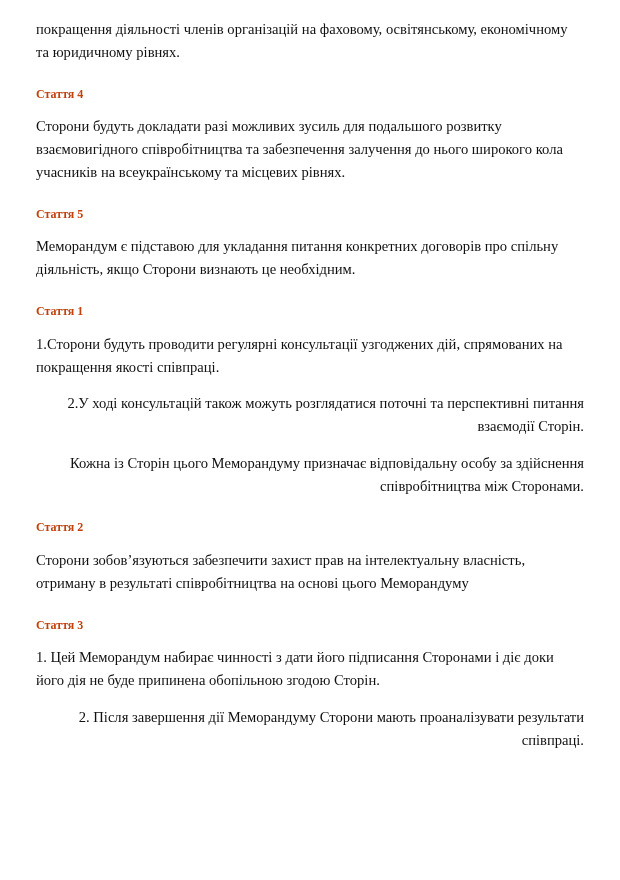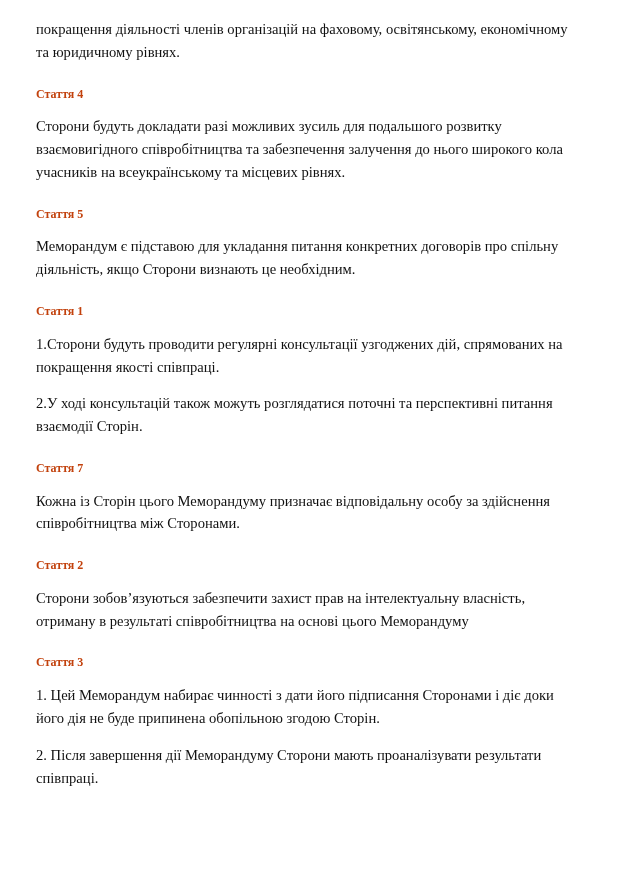--- a/index.html
+++ b/index.html
@@ -28,20 +28,21 @@
   p.para {
     margin: 0 0 0 0;
     padding: 0;
     font-size: 14.6px;
     line-height: 1.56;
     text-align: left;
     color: #111111;
   }
   p.para + p.para {
     margin-top: 14px;
+    text-align: right;
   }
   h2.heading {
     margin: 22px 0 0 0;
     padding: 0;
     font-size: 12px;
     font-weight: bold;
     line-height: 1.4;
     color: #c2410c;
   }
   h2.heading + p.para {
@@ -62,21 +63,20 @@
     <h2 class="heading">Стаття 4</h2>
     <p class="para">Сторони будуть докладати разі можливих зусиль для подальшого розвитку взаємовигідного співробітництва та забезпечення залучення до нього широкого кола учасників на всеукраїнському та місцевих рівнях.</p>
 
     <h2 class="heading">Стаття 5</h2>
     <p class="para">Меморандум є підставою для укладання питання конкретних договорів про спільну діяльність, якщо Сторони визнають це необхідним.</p>
 
     <h2 class="heading">Стаття 1</h2>
     <p class="para">1.Сторони будуть проводити регулярні консультації узгоджених дій, спрямованих на покращення якості співпраці.</p>
     <p class="para">2.У ході консультацій також можуть розглядатися поточні та перспективні питання взаємодії Сторін.</p>
 
-    <h2 class="heading">Стаття 7</h2>
     <p class="para">Кожна із Сторін цього Меморандуму призначає відповідальну особу за здійснення співробітництва між Сторонами.</p>
 
     <h2 class="heading">Стаття 2</h2>
     <p class="para">Сторони зобов’язуються забезпечити захист прав на інтелектуальну власність, отриману в результаті співробітництва на основі цього Меморандуму</p>
 
     <h2 class="heading">Стаття 3</h2>
     <p class="para">1. Цей Меморандум набирає чинності з дати його підписання Сторонами і діє доки його дія не буде припинена обопільною згодою Сторін.</p>
     <p class="para">2. Після завершення дії Меморандуму Сторони мають проаналізувати результати співпраці.</p>
 
   </div>

